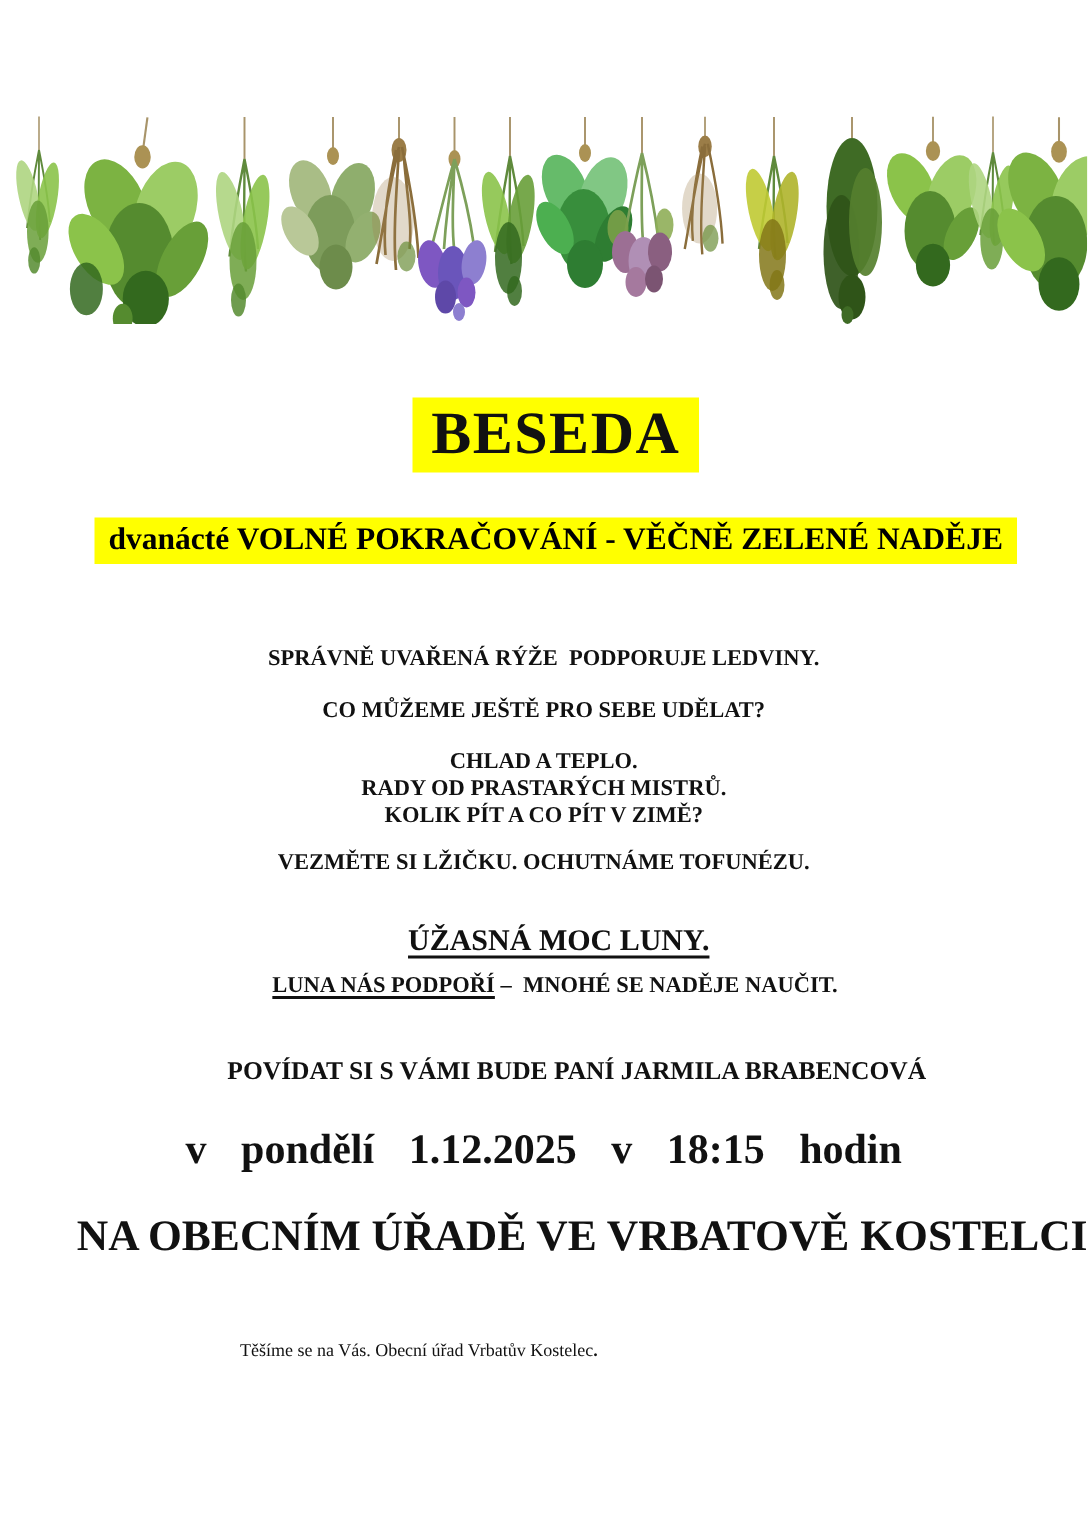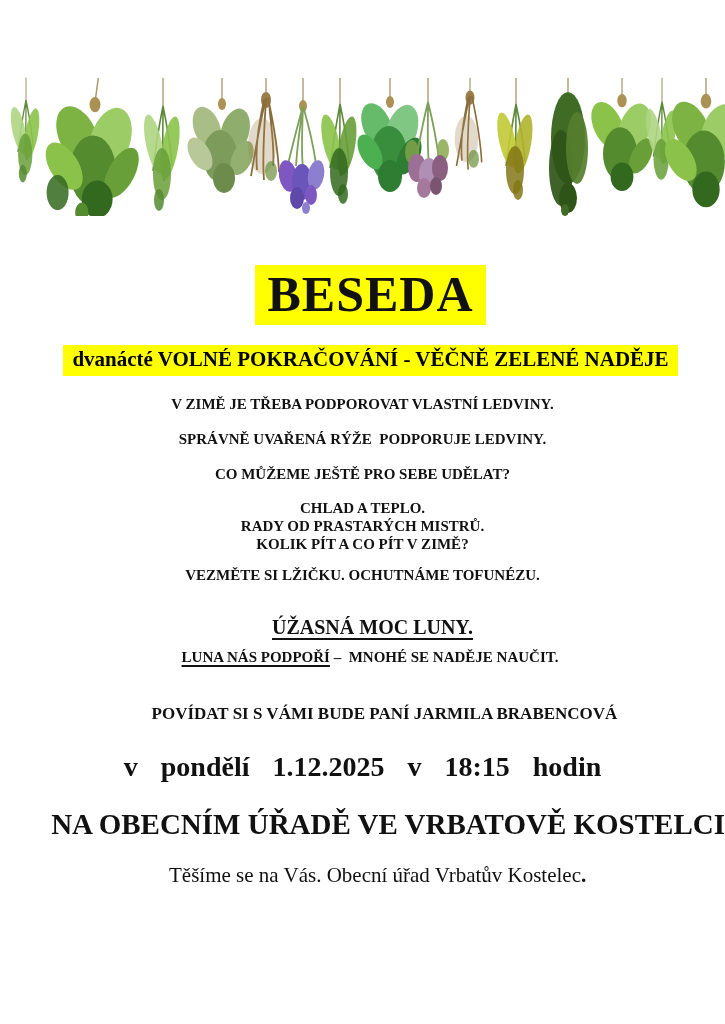--- a/index.html
+++ b/index.html
@@ -18,40 +18,40 @@
   .twg{stroke:#8a6d3b;stroke-width:1.8;fill:none;}
 
   .line{
     position:absolute;left:0;right:0;
     text-align:center;
     white-space:pre-wrap;
     line-height:1;
   }
   .b{font-weight:bold;}
   .hl{background:#ffff00;display:inline-block;}
-  .t-title{font-size:50px;letter-spacing:1px;padding:4px 12px 6px 12px;}
+  .t-title{font-size:40px;letter-spacing:1px;padding:4px 12px 6px 12px;}
   .t-sub{font-size:21px;color:#000000;padding:4px 9px 6px 9px;}
   .s15{font-size:15px;}
   .moon{font-size:20px;}
   .moon .u-heavy{
     text-decoration:underline;
     text-decoration-thickness:2px;
     text-underline-offset:4px;
   }
   .u{
     text-decoration:underline;
     text-decoration-thickness:1.5px;
     text-underline-offset:3px;
   }
   .speaker{font-size:17px;padding-left:44px;}
   .datetime{font-size:28px;word-spacing:16px;}
   .location{font-size:29px;text-align:right;}
   .footer-line{
-    position:absolute;left:148px;top:844px;
-    font-size:21px;font-weight:normal;
+    position:absolute;left:148px;top:882px;
+    font-size:12px;font-weight:normal;
     white-space:pre-wrap;line-height:1;
   }
   .bdot{font-weight:bold;}
 </style>
 </head>
 <body>
 
 <div class="poster">
 
   <svg class="banner" viewBox="0 0 725 140" xmlns="http://www.w3.org/2000/svg" aria-hidden="true">
@@ -206,21 +206,20 @@
   </svg>
 
   <div class="line" style="top:249px">
     <span class="hl b t-title">BESEDA</span>
   </div>
 
   <div class="line" style="top:329px">
     <span class="hl b t-sub">dvanácté VOLNÉ POKRAČOVÁNÍ - VĚČNĚ ZELENÉ NADĚJE</span>
   </div>
 
-  <div class="line b s15" style="top:397px">V ZIMĚ JE TŘEBA PODPOROVAT VLASTNÍ LEDVINY.</div>
   <div class="line b s15" style="top:432px">SPRÁVNĚ UVAŘENÁ RÝŽE  PODPORUJE LEDVINY.</div>
   <div class="line b s15" style="top:467px">CO MŮŽEME JEŠTĚ PRO SEBE UDĚLAT?</div>
 
   <div class="line b s15" style="top:501px">CHLAD A TEPLO.</div>
   <div class="line b s15" style="top:519px">RADY OD PRASTARÝCH MISTRŮ.</div>
   <div class="line b s15" style="top:537px">KOLIK PÍT A CO PÍT V ZIMĚ?</div>
 
   <div class="line b s15" style="top:568px">VEZMĚTE SI LŽIČKU. OCHUTNÁME TOFUNÉZU.</div>
 
   <div class="line b moon" style="top:597px">

